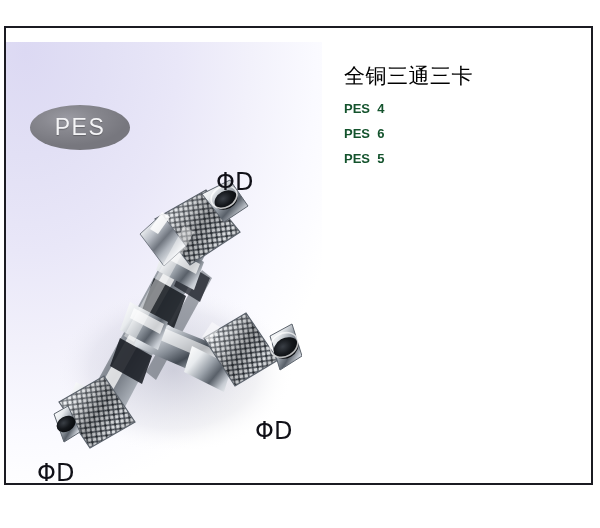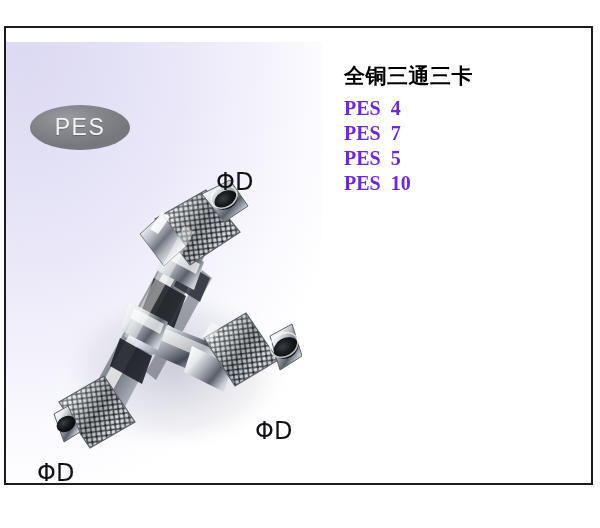--- a/index.html
+++ b/index.html
@@ -98,36 +98,36 @@
     top: 0;
     right: 0;
     height: 100%;
     background: #ffffff;
     padding: 36px 0 0 22px;
     box-sizing: border-box;
   }
   #spec-title {
     font-family: "DejaVu Sans", "Liberation Sans", sans-serif;
     font-size: 21px;
-    font-weight: bold;
+    font-weight: normal;
     color: #000000;
     letter-spacing: 0.5px;
     margin: 0 0 8px 0;
     line-height: 1.15;
   }
   #model-list {
     list-style: none;
     margin: 0;
     padding: 0;
   }
   #model-list li {
-    font-family: Liberation Serif, serif;
-    font-size: 20px;
+    font-family: Liberation Sans, sans-serif;
+    font-size: 13px;
     font-weight: bold;
-    color: #6d28d9;
+    color: #14532d;
     line-height: 25px;
     white-space: pre;
   }
 </style>
 </head>
 <body>
 
 <div id="catalog-card">
 
   <div id="product-panel">
@@ -276,19 +276,18 @@
 
     <div class="dim-label" id="dim-top">ΦD</div>
     <div class="dim-label" id="dim-right">ΦD</div>
     <div class="dim-label" id="dim-bottom">ΦD</div>
   </div>
 
   <div id="spec-panel">
     <h1 id="spec-title">全铜三通三卡</h1>
     <ul id="model-list">
       <li>PES  4</li>
-      <li>PES  7</li>
+      <li>PES  6</li>
       <li>PES  5</li>
-      <li>PES  10</li>
     </ul>
   </div>
 
 </div>
 
 </body></html>

